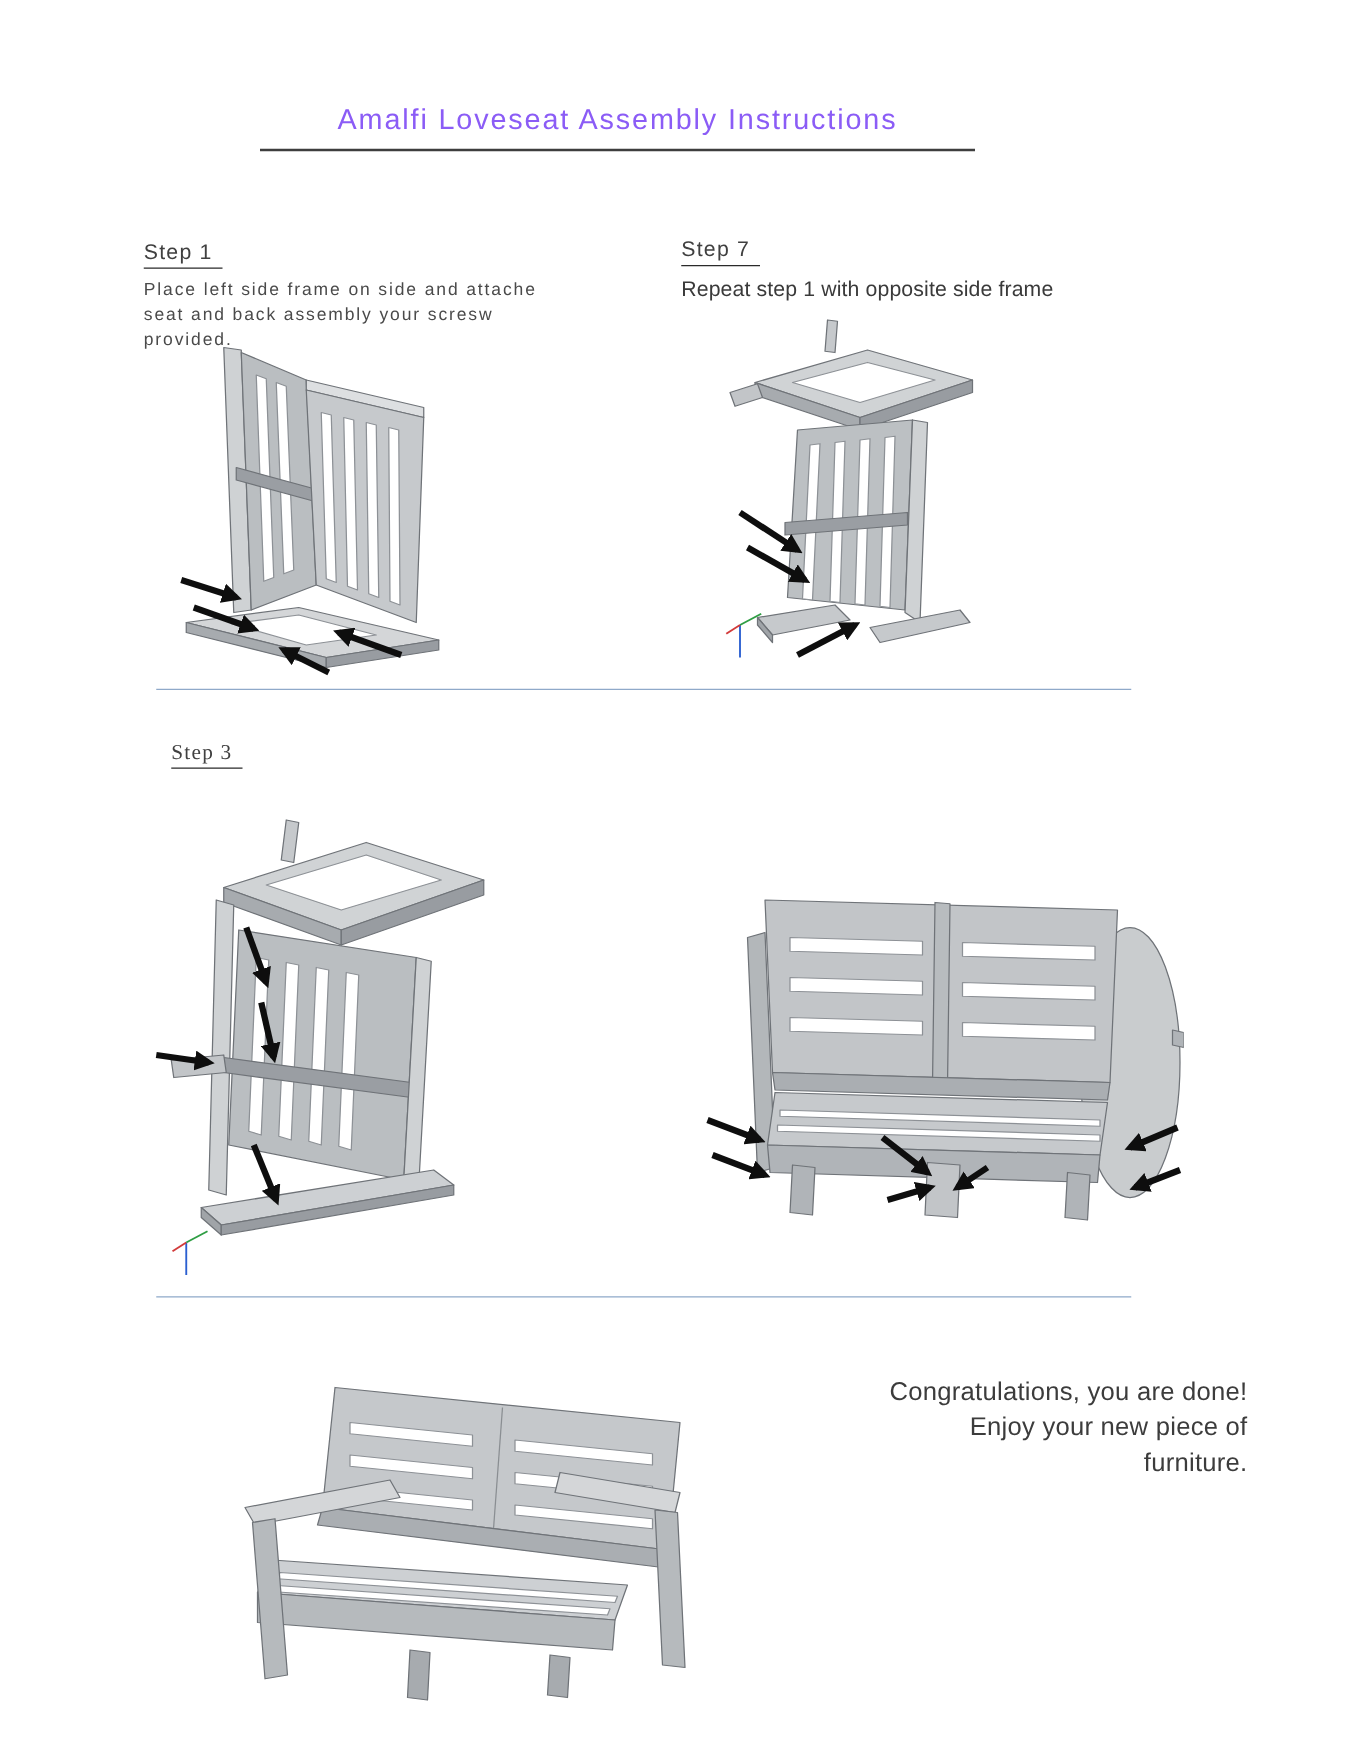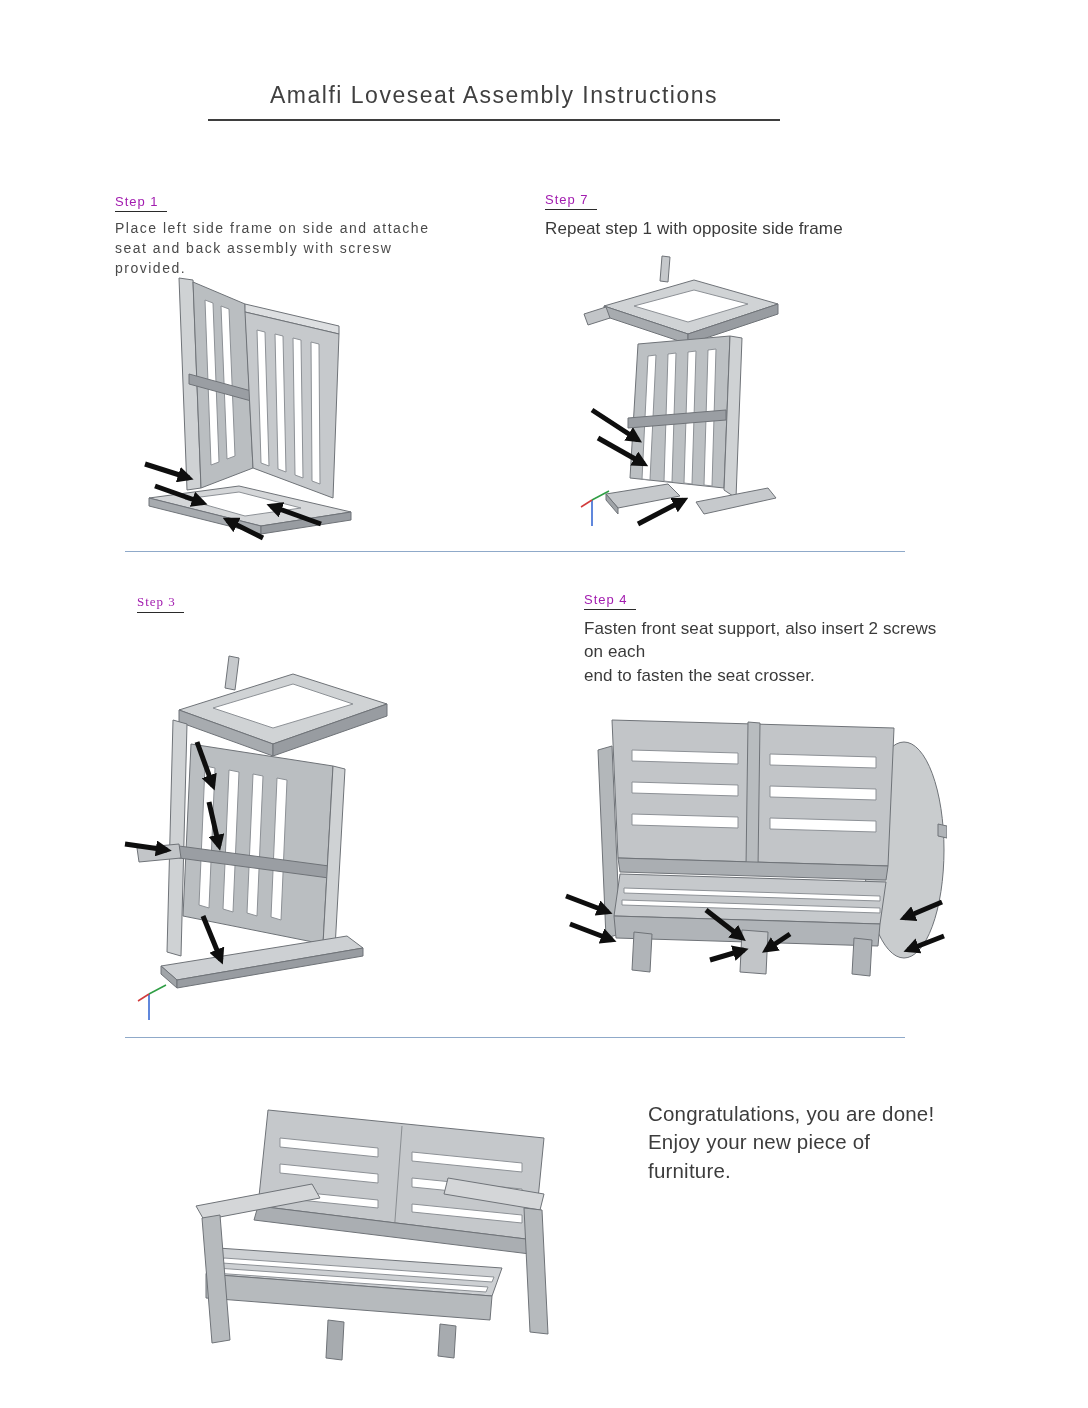--- a/index.html
+++ b/index.html
@@ -3,24 +3,24 @@
 <meta charset="utf-8">
 <style>
   * { margin:0; padding:0; box-sizing:border-box; }
   html,body { background:#ffffff; }
   body { font-family:"Liberation Sans", sans-serif; }
   .page { position:relative; width:1088px; height:1408px; background:#ffffff; overflow:hidden; }
   .abs { position:absolute; }
 
   .title-wrap { left:208px; top:82px; width:572px; text-align:center;
                 border-bottom:2px solid #3e3e3e; padding-bottom:10px; }
-  .title { font-size:23px; font-weight:400; letter-spacing:1.5px; color:#404040; }
-
-  .step-label { display:inline-block; font-size:13px; font-weight:400; letter-spacing:1px;
-                color:#a21caf; border-bottom:1.5px solid #2a2a2a; padding:0 8px 2px 0; }
+  .title { font-size:23px; font-weight:400; letter-spacing:1.5px; color:#8b5cf6; }
+
+  .step-label { display:inline-block; font-size:17px; font-weight:400; letter-spacing:1px;
+                color:#404040; border-bottom:1.5px solid #2a2a2a; padding:0 8px 2px 0; }
   .desc { margin-top:7px; white-space:pre-line; }
   .desc-wide   { font-size:14px;   letter-spacing:1.5px; line-height:1.42; color:#4a4a4a; }
   .desc-narrow { font-size:17px; letter-spacing:0.1px; line-height:1.38; color:#3a3a3a; }
 
   .divider { border-top:1px solid #8fa9c9; height:0; }
 
   .congrats { font-size:20.5px; line-height:1.38; color:#3c3c3c;
               white-space:pre-line; letter-spacing:0.2px; }
 
   figure { border:0; }
@@ -31,21 +31,21 @@
 
 <div class="page">
 
   <header class="abs title-wrap">
     <h1 class="title">Amalfi Loveseat Assembly Instructions</h1>
   </header>
 
   <section class="abs" style="left:115px; top:192px; width:390px;">
     <h2 class="step-label">Step 1</h2>
     <p class="desc desc-wide">Place left side frame on side and attache
-seat and back assembly with scresw
+seat and back assembly your scresw
 provided.</p>
   </section>
 
   <section class="abs" style="left:545px; top:190px; width:340px;">
     <h2 class="step-label">Step 7</h2>
     <p class="desc desc-narrow">Repeat step 1 with opposite side frame</p>
   </section>
 
   <figure class="abs" style="left:143px; top:268px; width:225px; height:278px;">
     <svg viewBox="0 0 225 278" preserveAspectRatio="xMidYMid meet">
@@ -125,25 +125,20 @@
       </g>
     </svg>
   </figure>
 
   <div class="abs divider" style="left:125px; top:551px; width:780px;"></div>
 
   <section class="abs" style="left:137px; top:592px; width:390px;font-family:Liberation Serif, serif;">
     <h2 class="step-label">Step 3</h2>
   </section>
 
-  <section class="abs" style="left:584px; top:590px; width:375px;">
-    <h2 class="step-label">Step 4</h2>
-    <p class="desc desc-narrow">Fasten front seat support, also insert 2 screws on each
-end to fasten the seat crosser.</p>
-  </section>
 
   <figure class="abs" style="left:123px; top:650px; width:272px; height:382px;">
     <svg viewBox="0 0 272 382" preserveAspectRatio="xMidYMid meet">
       <defs>
         <marker id="m3" viewBox="0 0 10 10" refX="7" refY="5" markerWidth="3.2" markerHeight="3.2" orient="auto-start-reverse">
           <path d="M0,0 L10,5 L0,10 Z" fill="#0e0e0e"></path>
         </marker>
       </defs>
       <g stroke="#6f7378" stroke-width="1" stroke-linejoin="round">
         <polygon points="106,6 116,8 112,40 102,38" fill="#c6c9cc"></polygon>
@@ -258,17 +253,17 @@
         <polygon points="34,192 320,214 318,238 34,216" fill="#b6babd"></polygon>
 
         <polygon points="30,136 48,133 58,258 40,261" fill="#b6babd"></polygon>
         <polygon points="352,126 370,128 376,252 358,250" fill="#b6babd"></polygon>
         <polygon points="156,238 172,240 170,278 154,276" fill="#a7abaf"></polygon>
         <polygon points="268,242 284,244 282,276 266,274" fill="#a7abaf"></polygon>
       </g>
     </svg>
   </figure>
 
-  <p class="abs congrats" style="left:648px; top:1100px; width:350px;">Congratulations, you are done!
+  <p class="abs congrats" style="left:648px; top:1100px; width:350px;text-align:right;">Congratulations, you are done!
 Enjoy your new piece of
 furniture.</p>
 
 </div>
 
 </body></html>

